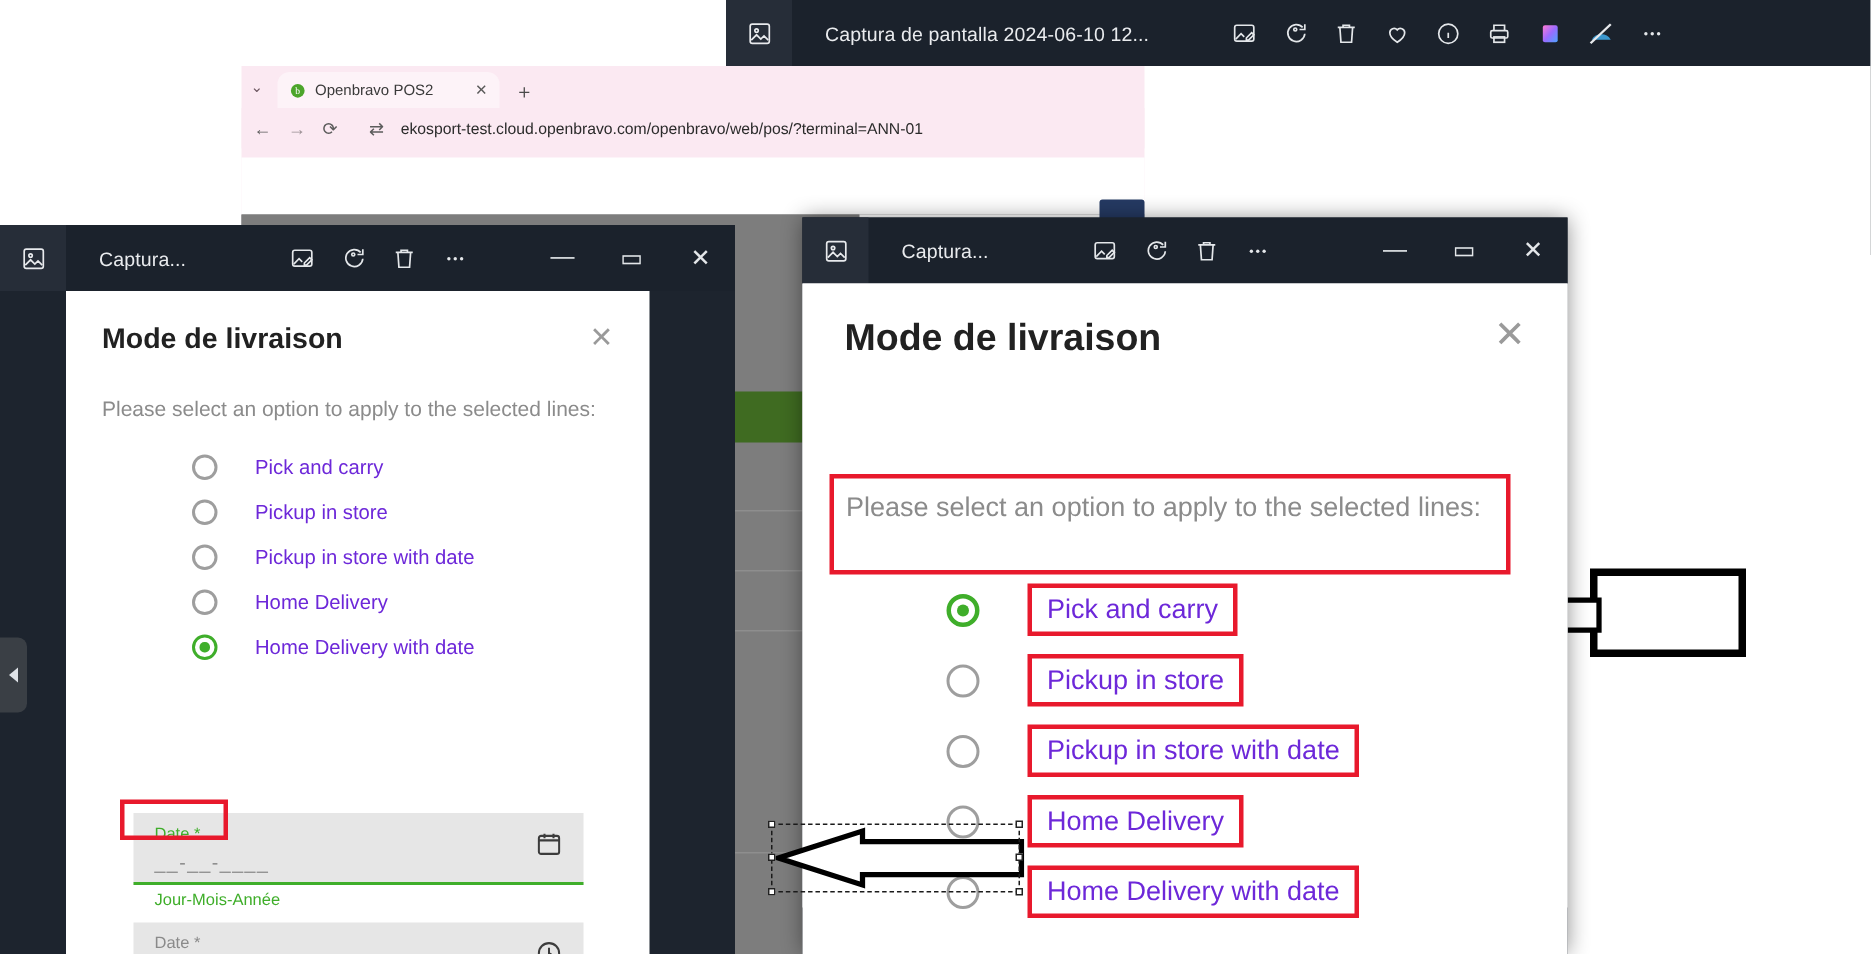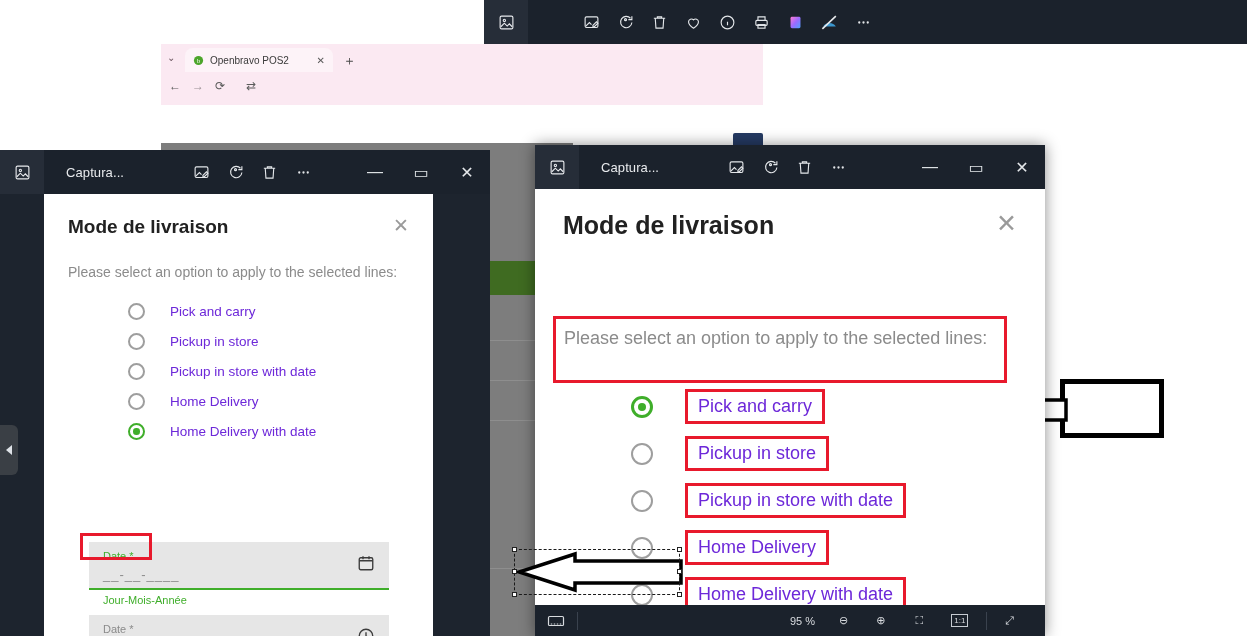--- a/index.html
+++ b/index.html
@@ -149,20 +149,21 @@
 
   <div class="pv-window" id="winRight">
     <div class="pv-titlebar">
       <div class="pv-appicon">
         <svg width="17" height="17" viewBox="0 0 24 24" fill="none" stroke="currentColor" stroke-width="1.6">
           <rect x="3" y="3" width="18" height="18" rx="2"></rect>
             <circle cx="9" cy="9" r="1.6"></circle>
           <path d="M4 18l5-5 4 4 3-3 4 4"></path>
         </svg>
       </div>
+      <div class="pv-title">Captura de pantalla 2024-06-10 12...</div>
       <div class="pv-tools" style="margin-left:46px;">
         <div class="pv-tool">
           <svg width="17" height="17" viewBox="0 0 24 24" fill="none" stroke="currentColor" stroke-width="1.6">
             <rect x="3" y="4" width="18" height="15" rx="2"></rect>
               <path d="M4 17l5-5 3 3"></path>
             <path d="M14 16l5-5 2 2-5 5h-2z"></path>
           </svg>
         </div>
         <div class="pv-tool">
           <svg width="17" height="17" viewBox="0 0 24 24" fill="none" stroke="currentColor" stroke-width="1.6">
@@ -236,20 +237,21 @@
         <span class="br-tab-title">Openbravo POS2</span>
         <span class="br-tabx">✕</span>
       </div>
       <div class="br-newtab">＋</div>
     </div>
     <div class="br-urlbar">
       <span class="br-nav">←</span>
       <span class="br-nav" style="color:#9a8f94;">→</span>
       <span class="br-nav">⟳</span>
       <span class="br-nav" style="margin-left:10px;">⇄</span>
+      <span class="br-url">ekosport-test.cloud.openbravo.com/openbravo/web/pos/?terminal=ANN-01</span>
     </div>
   </div>
 
   <div id="pos">
 
     <div class="pos-main">
       <div class="ticket-col">
         <div class="greenbar" style="top:118px;"></div>
         <div class="rowline" style="top:160px; height:38px; padding:12px 8px 0 376px;"><span>0 €</span></div>
         <div class="rowline" style="top:200px; height:38px; padding:12px 8px 0 376px;"><span>0 €</span></div>
@@ -531,36 +533,20 @@
           </div>
           <div class="radio-row" style="gap:32px;">
             <div class="rb" style="width:22px;height:22px;border-width:2px;"></div>
             <div class="redbox" style="padding:4px 10px;">
               <span class="rb-label" style="font-size:18px;">Home Delivery with date</span>
             </div>
           </div>
         </div>
       </div>
 
-      <div class="cbar">
-        <div style="width:42px; display:flex; justify-content:center;">
-          <svg width="18" height="14" viewBox="0 0 24 18" fill="none" stroke="currentColor" stroke-width="1.6">
-            <rect x="2" y="3" width="20" height="12" rx="1.5"></rect>
-              <path d="M5 13h2M9 13h2M13 13h2M17 13h2"></path>
-          </svg>
-        </div>
-        <div class="sep"></div>
-        <div style="margin-left:212px;">95 %</div>
-        <div style="margin-left:24px;">⊖</div>
-        <div style="margin-left:28px;">⊕</div>
-        <div style="margin-left:30px;">⛶</div>
-        <div style="margin-left:28px; border:1px solid #c7ccd3; font-size:8px; padding:1px 2px;">1:1</div>
-        <div class="sep" style="margin-left:18px;"></div>
-        <div style="margin-left:18px;">⤢</div>
-      </div>
     </div>
   </div>
 
   <svg class="annot" style="left:515px; top:551px;" width="168" height="42" viewBox="0 0 168 42">
     <path d="M166 10 H60 V3 L4 21 L60 39 V32 H166 Z" fill="#ffffff" stroke="#000" stroke-width="3.5"></path>
   </svg>
   <div class="annot" style="left:514px; top:549px; width:166px; height:46px; border:1px dashed #1a1a1a;"></div>
   <div class="sel-handle" style="left:512px; top:547px;"></div>
   <div class="sel-handle" style="left:512px; top:569px;"></div>
   <div class="sel-handle" style="left:512px; top:592px;"></div>

